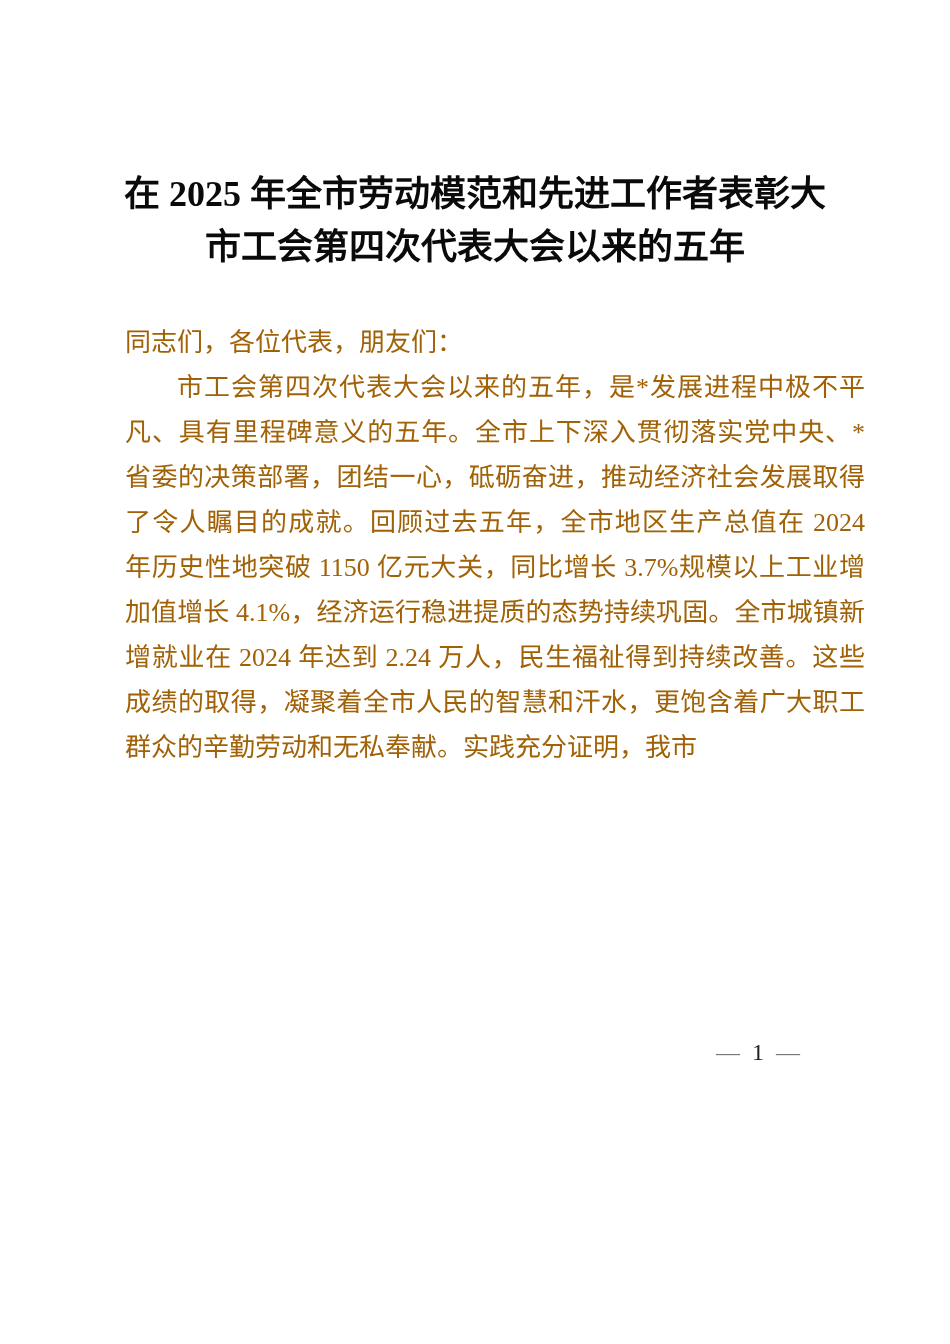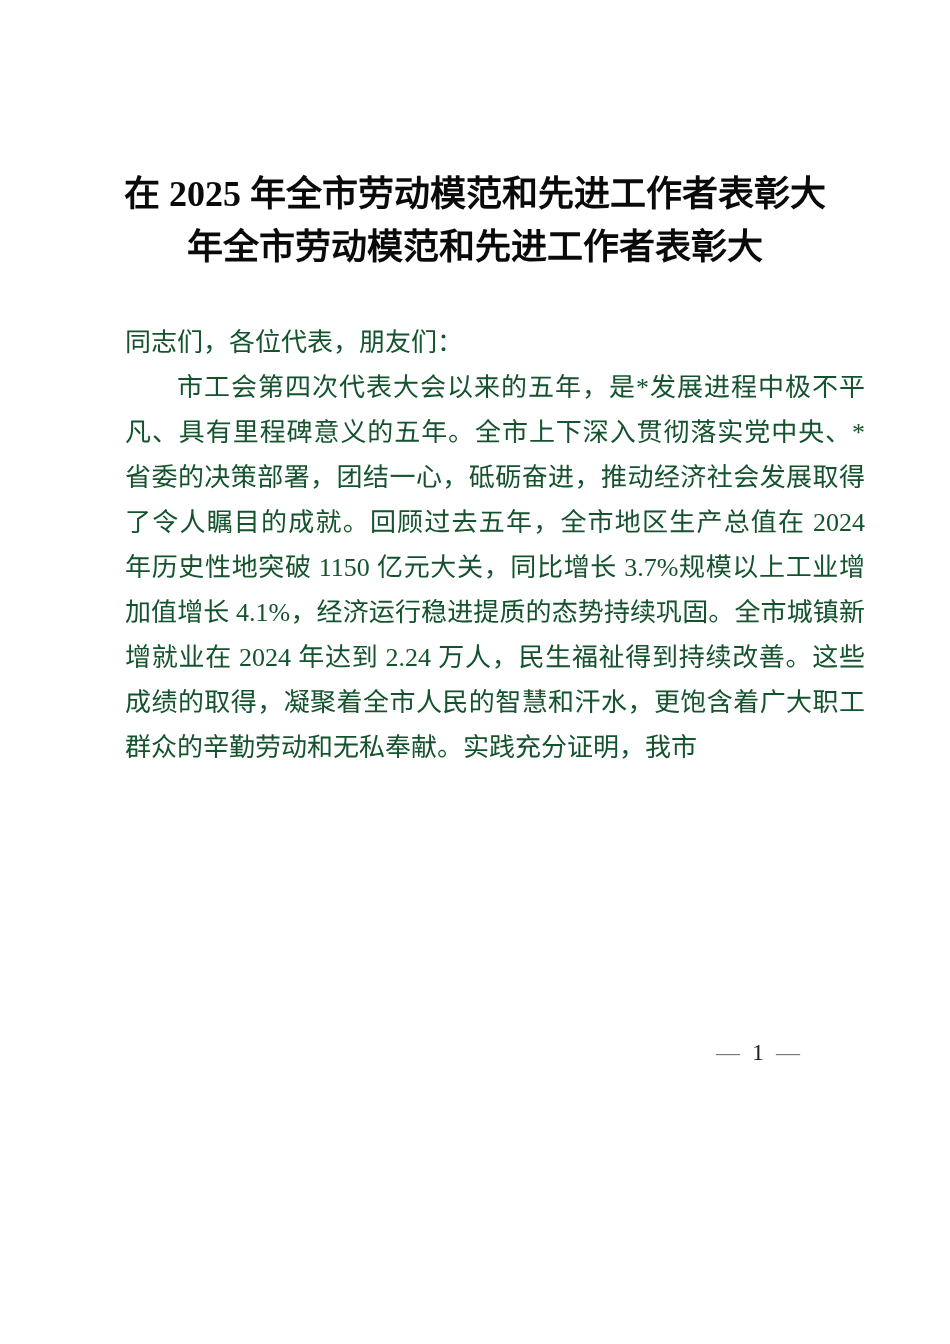--- a/index.html
+++ b/index.html
@@ -28,21 +28,21 @@
   .doc-title .title-line {
     display: block;
     white-space: nowrap;
   }
   .doc-body {
     margin: 46px 85px 0 125px;
     width: 740px;
     font-size: 26px;
     line-height: 45px;
     text-align: justify;
-    color: #14532d;
+    color: #a16207;
   }
   .doc-body p {
     margin: 0;
     padding: 0;
   }
   .doc-body p.indent {
     text-indent: 2em;
   }
   .page-footer {
     position: absolute;
@@ -62,21 +62,21 @@
     color: #222222;
   }
 </style>
 </head>
 <body>
 
 <div class="page">
 
   <h1 class="doc-title">
     <span class="title-line">在 2025 年全市劳动模范和先进工作者表彰大</span>
-    <span class="title-line">年全市劳动模范和先进工作者表彰大</span>
+    <span class="title-line">市工会第四次代表大会以来的五年</span>
   </h1>
 
   <div class="doc-body">
     <p>同志们，各位代表，朋友们：</p>
     <p class="indent">市工会第四次代表大会以来的五年，是*发展进程中极不平凡、具有里程碑意义的五年。全市上下深入贯彻落实党中央、*省委的决策部署，团结一心，砥砺奋进，推动经济社会发展取得了令人瞩目的成就。回顾过去五年，全市地区生产总值在 2024 年历史性地突破 1150 亿元大关，同比增长 3.7%规模以上工业增加值增长 4.1%，经济运行稳进提质的态势持续巩固。全市城镇新增就业在 2024 年达到 2.24 万人，民生福祉得到持续改善。这些成绩的取得，凝聚着全市人民的智慧和汗水，更饱含着广大职工群众的辛勤劳动和无私奉献。实践充分证明，我市</p>
   </div>
 
   <div class="page-footer">
     <span class="dash">—</span><span class="num">1</span><span class="dash">—</span>
   </div>

